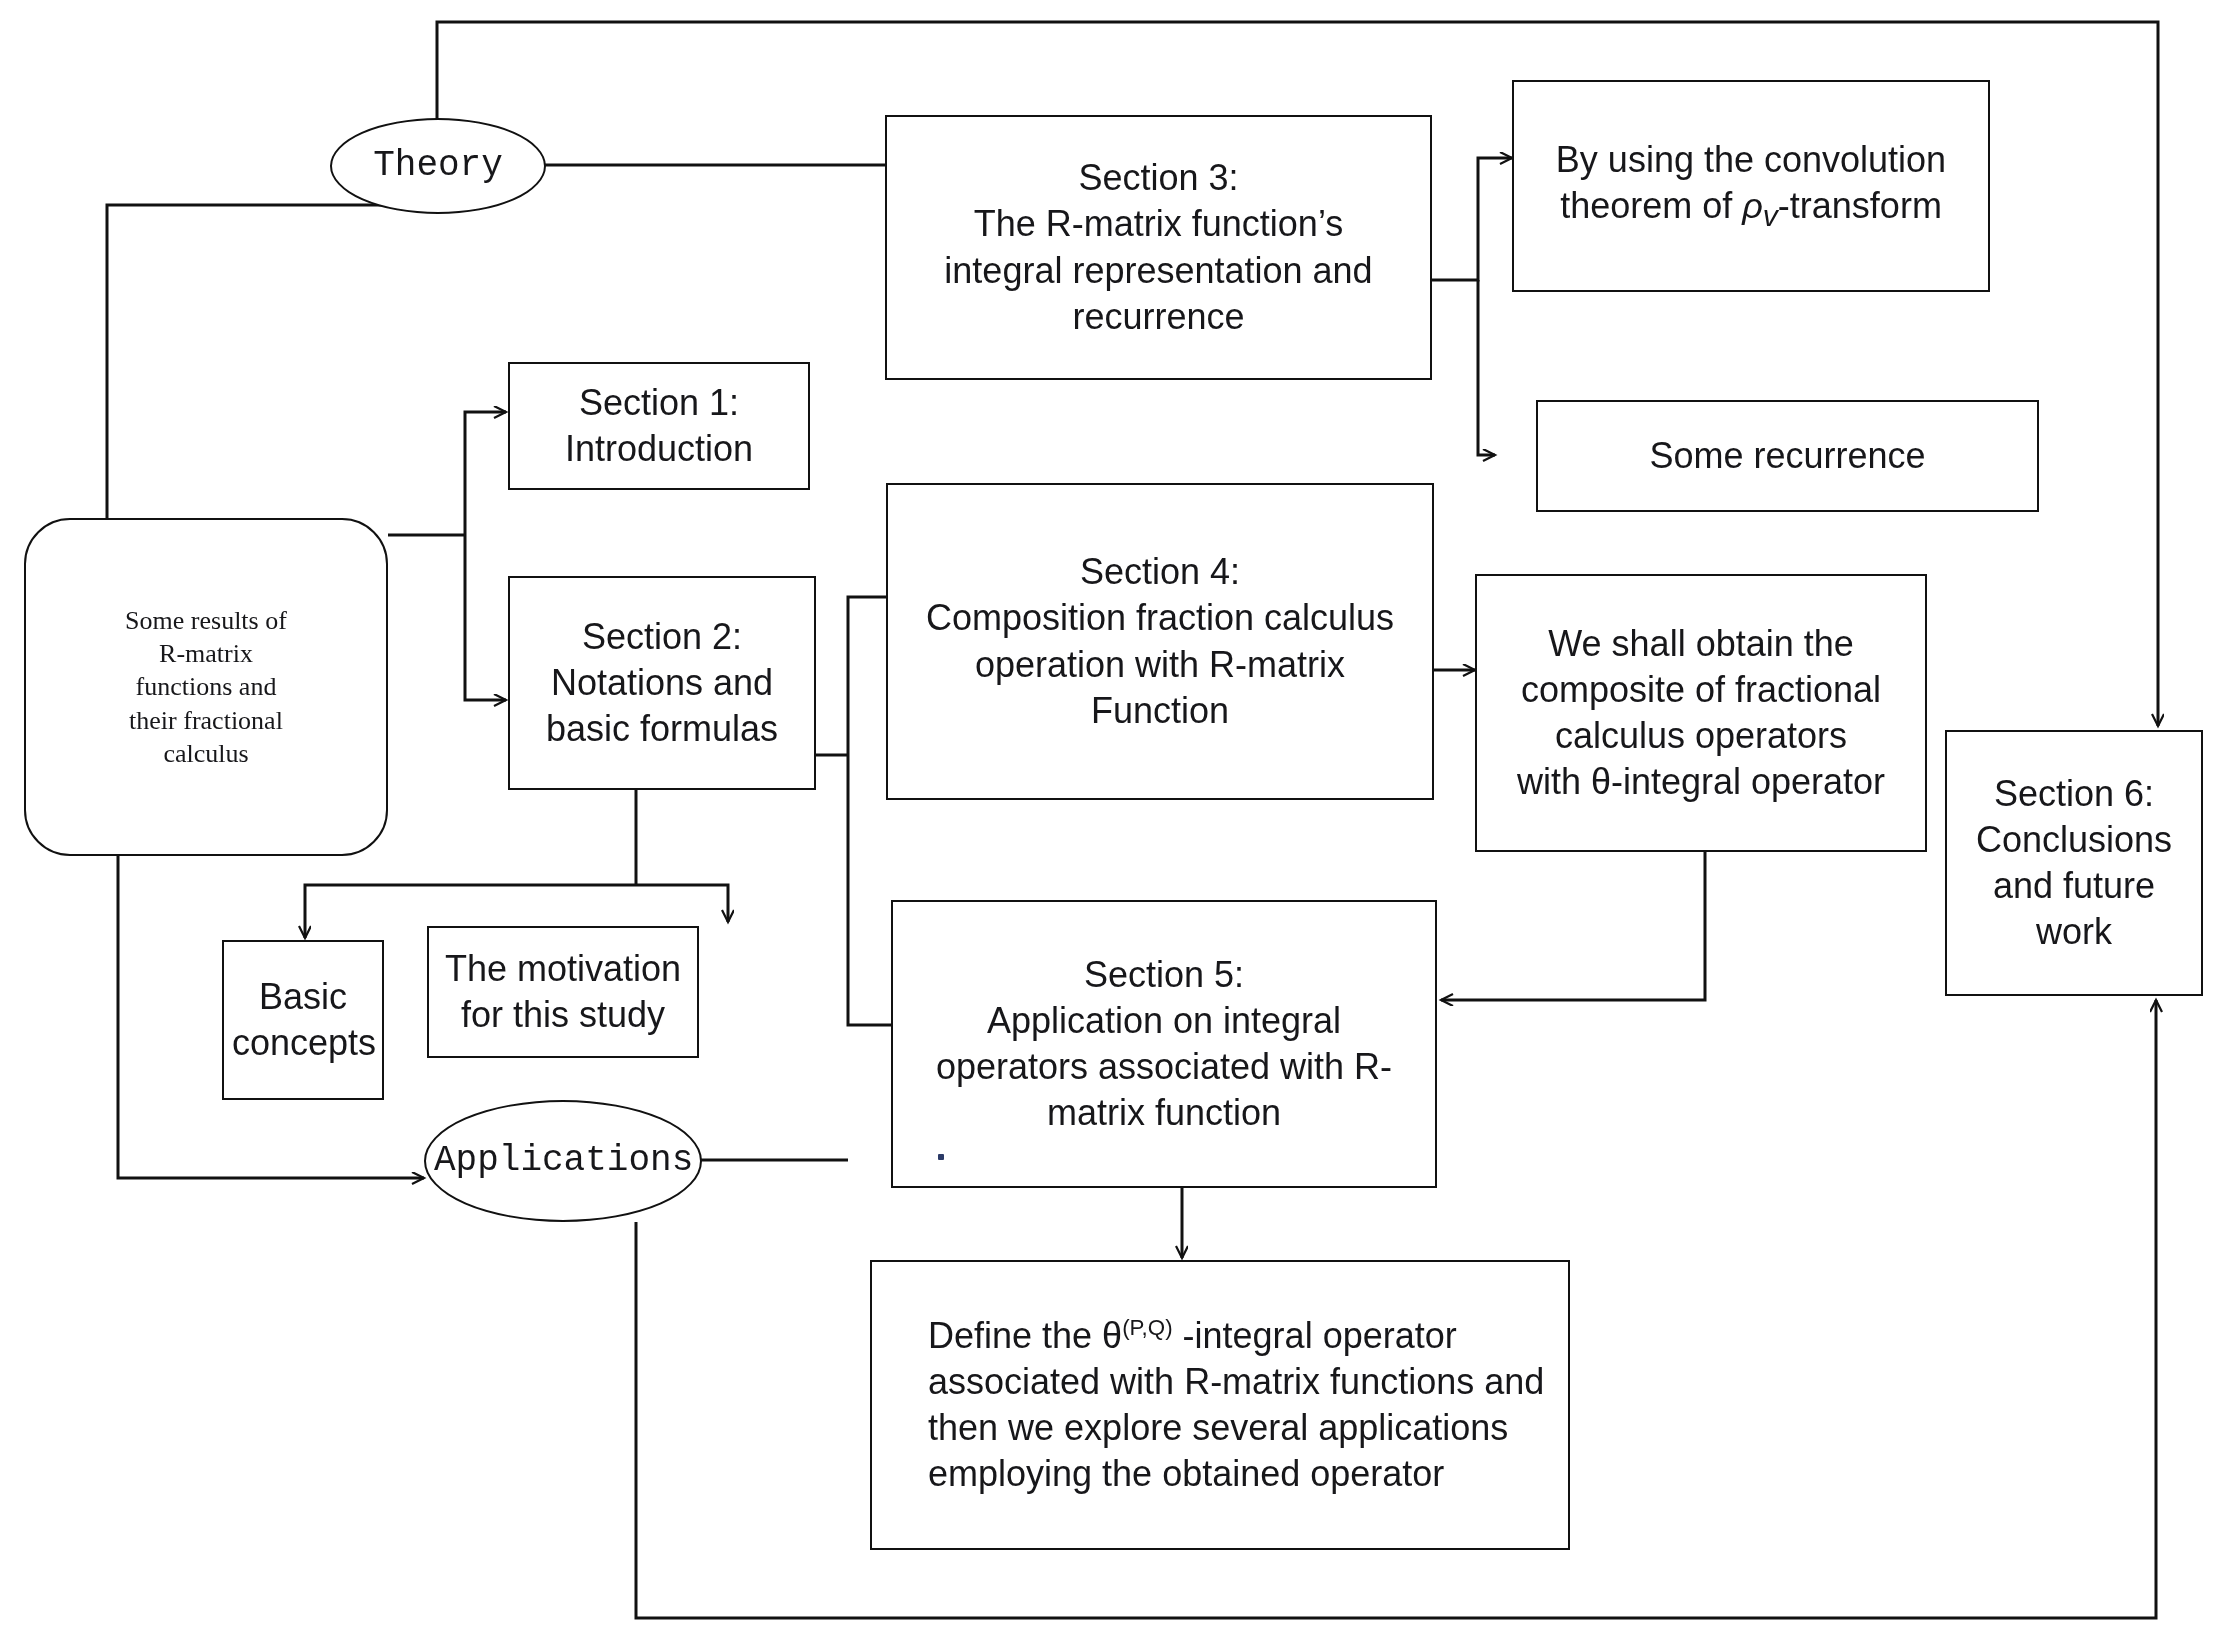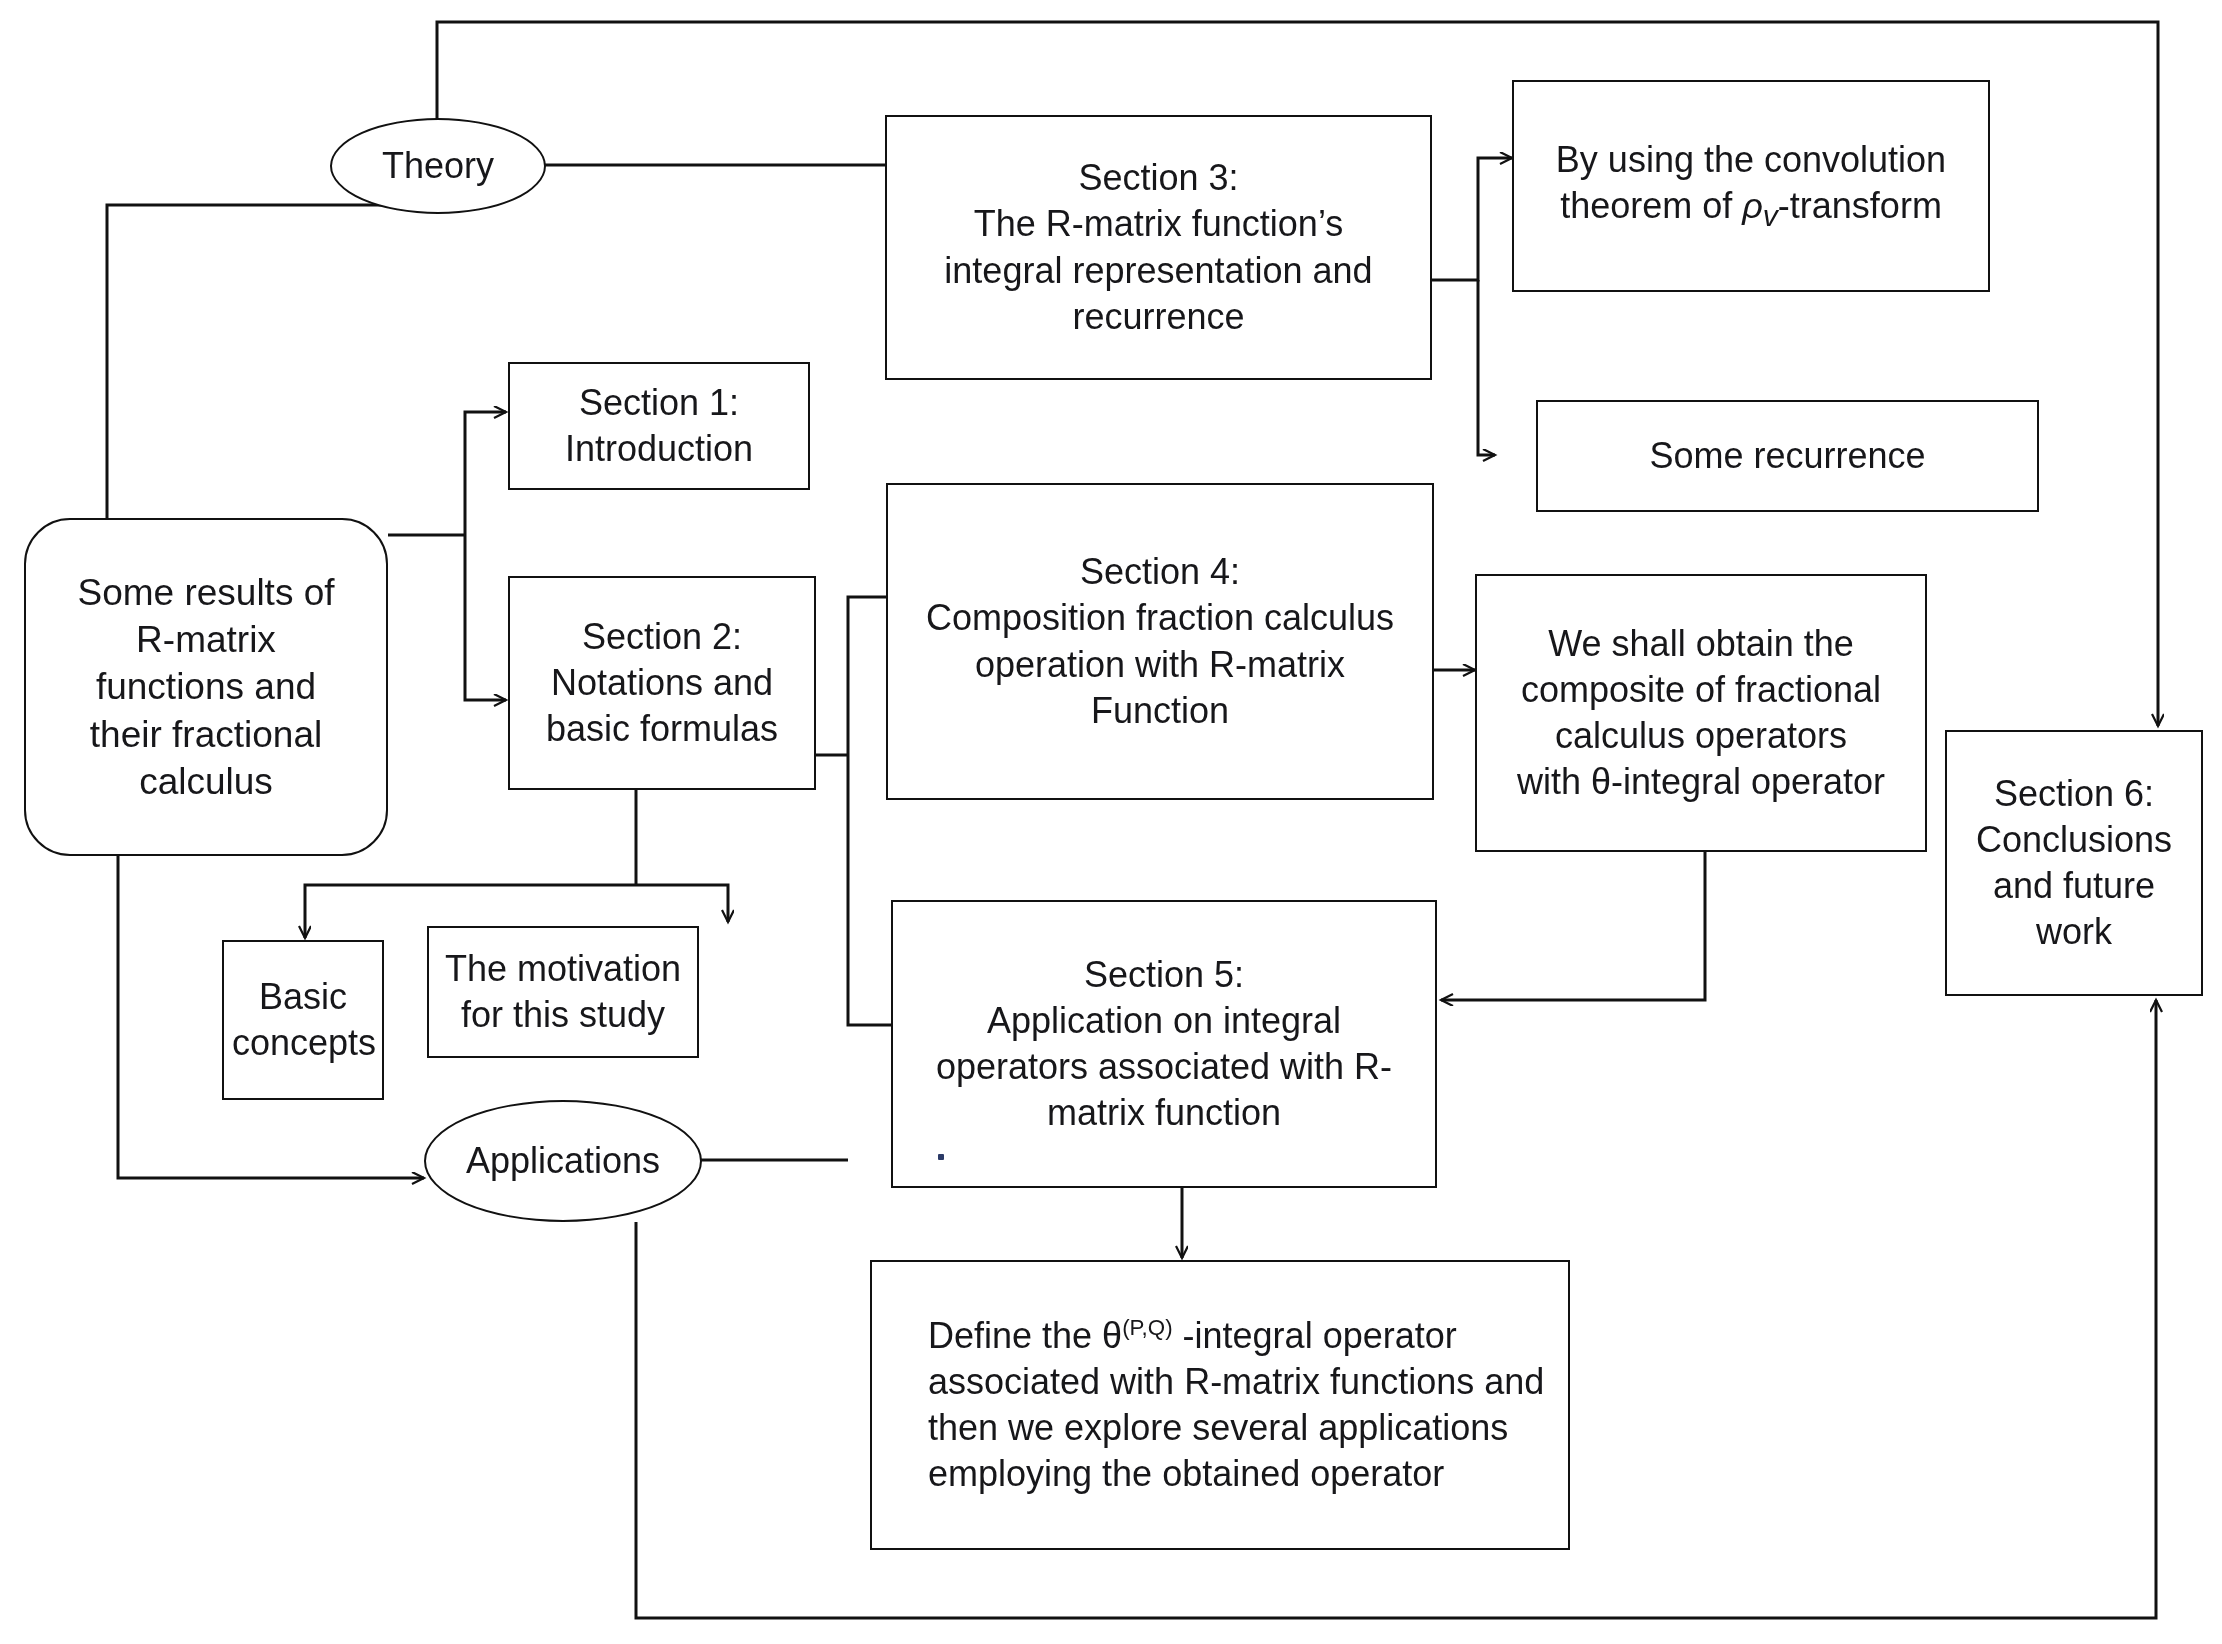--- a/index.html
+++ b/index.html
@@ -44,22 +44,22 @@
     border-radius: 50%;
   }
   .node .txt {
     display: block;
     width: 100%;
     padding: 0 8px;
     box-sizing: border-box;
     white-space: pre-line;
   }
   .fs-36 { font-size: 36px; }
-  .fs-38 { font-size: 37px; }
-  .serif { font-family: Liberation Sans, sans-serif; }
+  .fs-38 { font-size: 26px; font-family: Liberation Serif, serif; }
+  .serif { font-family: Liberation Mono, monospace; }
   .node.lead { text-align: left; padding-left: 48px; }
   .node.lead .txt { text-align: center; }
   .sup {
     font-size: 0.62em;
     vertical-align: super;
   }
   .stray-dot {
     position: absolute;
     width: 6px;
     height: 6px;

